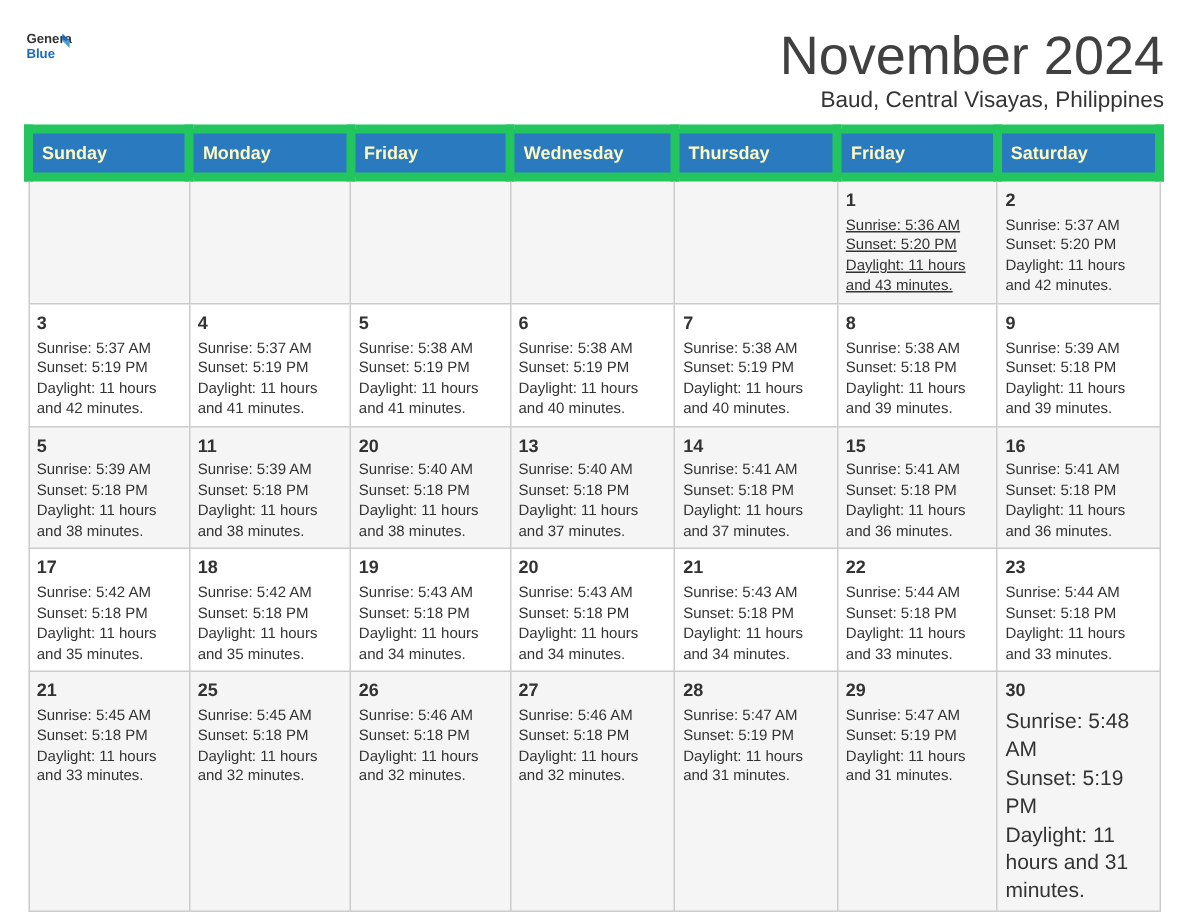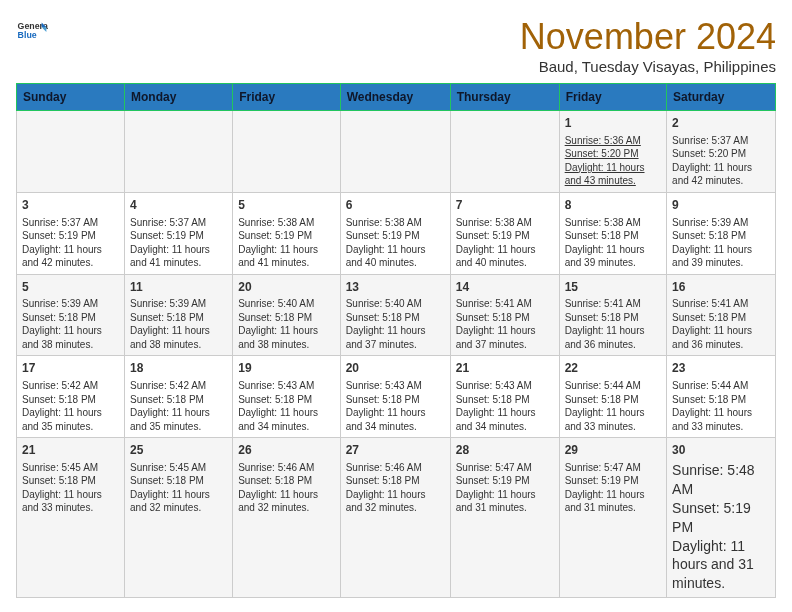--- a/index.html
+++ b/index.html
@@ -24,39 +24,39 @@
     .logo-icon {
       width: 32px;
       height: 32px;
     }
     .title-block {
       text-align: right;
     }
     .month-year {
       font-size: 36px;
       font-weight: normal;
-      color: #a16207;
+      color: #404040;
     }
     .location {
       font-size: 15px;
       color: #333;
     }
     table {
       width: 100%;
       border-collapse: collapse;
       font-size: 11px;
     }
     thead tr th {
       background-color: #2a7abf;
-      color: #0f172a;
+      color: #fef9c3;
       text-align: left;
       padding: 6px 6px;
       font-size: 12px;
       font-weight: bold;
-      border: 1px solid #22c55e;
+      border: 6px solid #22c55e;
     }
     tbody tr td {
       border: 1px solid #ccc;
       vertical-align: top;
       padding: 4px 5px;
       height: 78px;
       width: 113px;
       color: #333;
       font-size: 10.5px;
       line-height: 1.4;
@@ -86,21 +86,21 @@
       <rect x="0" y="0" width="40" height="40" fill="white"></rect>
 
       <text x="2" y="16" font-size="11" font-weight="bold" fill="#333" font-family="Arial">General</text>
       <text x="2" y="28" font-size="11" font-weight="bold" fill="#1a6bbf" font-family="Arial">Blue</text>
       <polygon points="32,8 38,14 32,14" fill="#1a6bbf"></polygon>
       <polygon points="32,14 38,14 38,20" fill="#4a9fd4"></polygon>
     </svg>
   </div>
   <div class="title-block">
     <div class="month-year">November 2024</div>
-    <div class="location">Baud, Tuesday Visayas, Philippines</div>
+    <div class="location">Baud, Central Visayas, Philippines</div>
   </div>
 </div>
 
 <table>
   <thead>
     <tr>
     <th>Sunday</th>
         <th>Monday</th>
         <th>Friday</th>
         <th>Wednesday</th>

